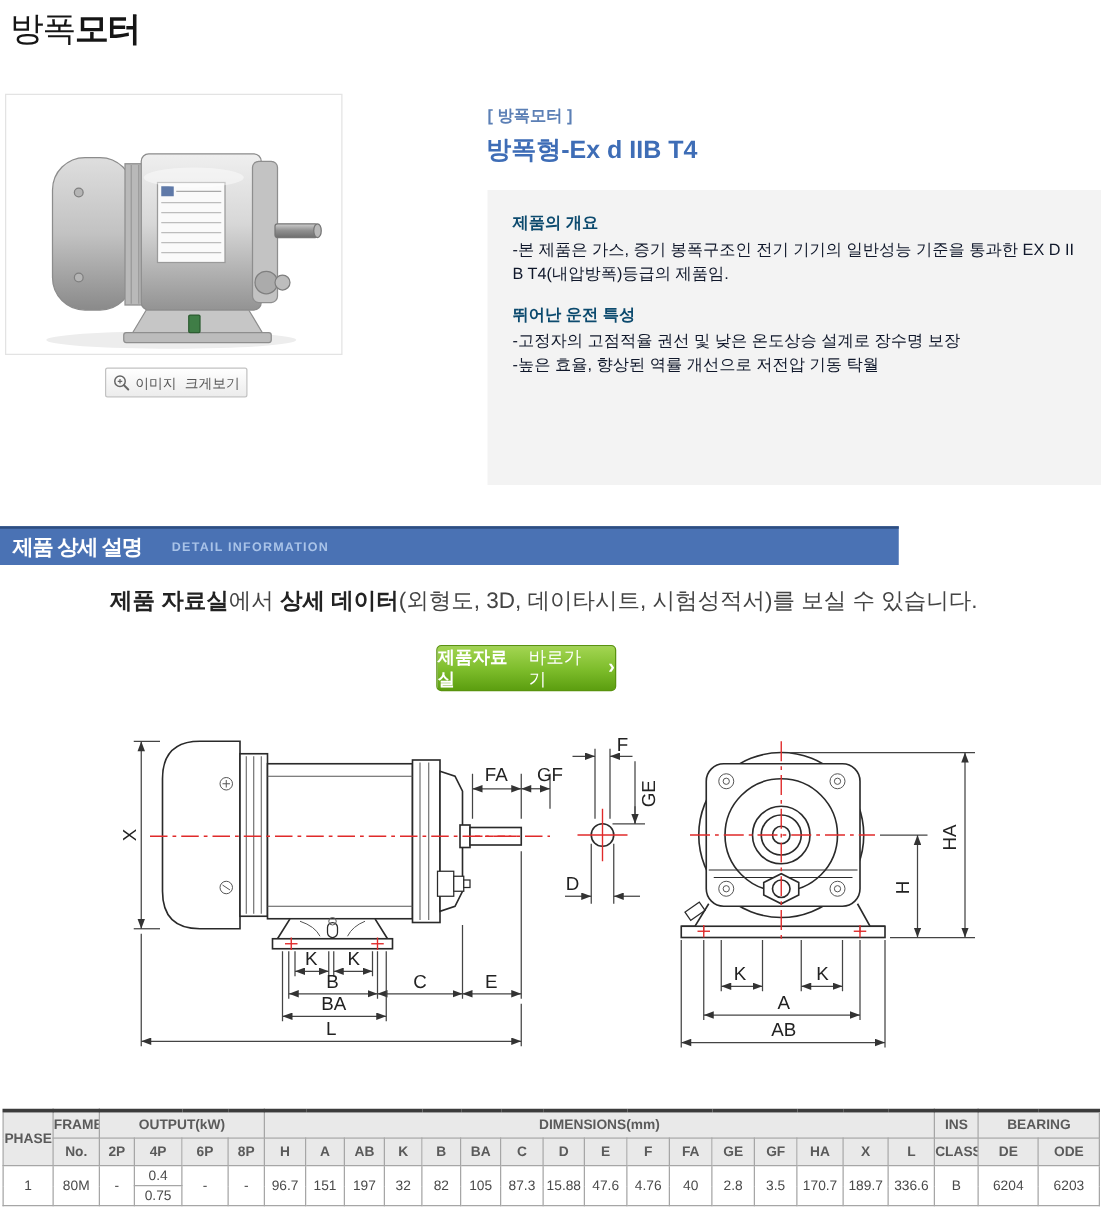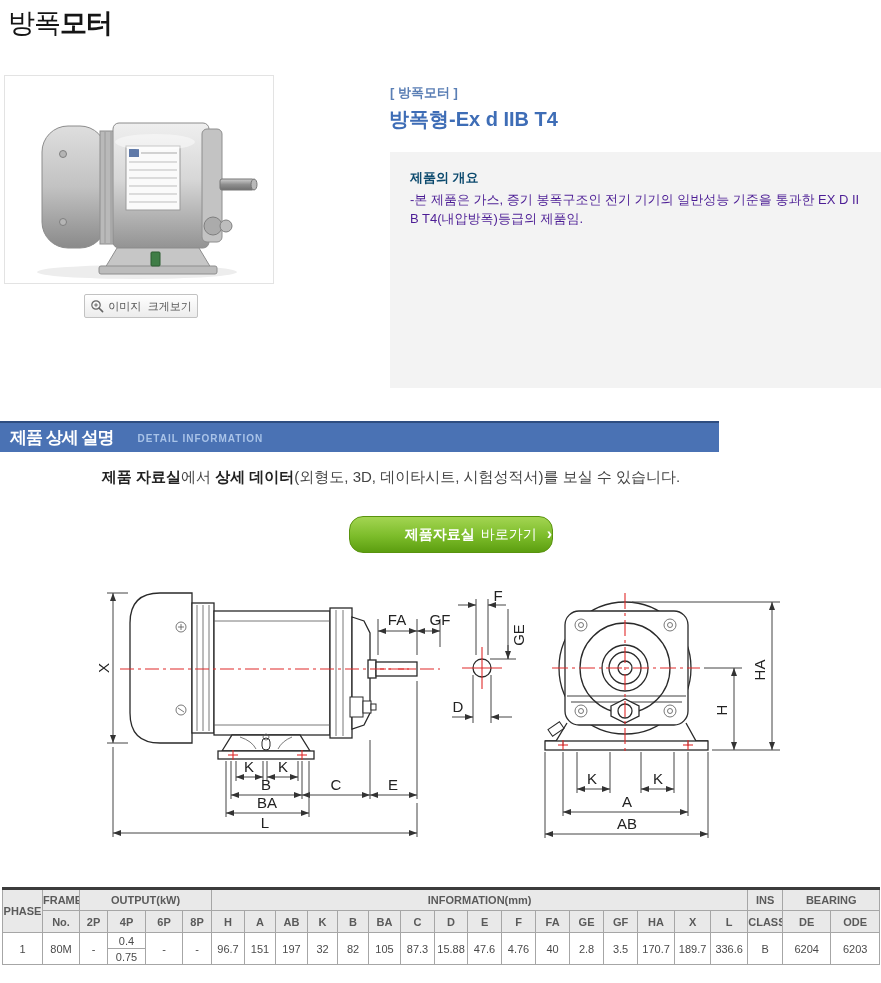--- a/index.html
+++ b/index.html
@@ -16,34 +16,34 @@
   .zoom-btn{left:84px;top:294px;width:114px;height:24px;border:1px solid #c2c2c2;border-radius:2px;
     background:linear-gradient(#ffffff,#ececec);font-size:11px;color:#555;display:flex;align-items:center;
     justify-content:center;gap:4px;cursor:pointer;font-family:Liberation Mono, monospace}
 
   
   .category{left:390px;top:84px;font-size:13px;font-weight:bold;color:#5b7fb5}
   .prod-name{left:389px;top:106px;font-size:20px;font-weight:bold;color:#3e6db6;letter-spacing:0}
   .desc-box{left:390px;top:152px;width:491px;height:236px;background:#f3f3f3;padding:17px 20px;font-size:13px;line-height:1.45}
   .sec{margin-bottom:14px}
   .sec-h{font-weight:bold;color:#0c4a6e;margin-bottom:3px}
-  .sec-l{color:#4c1d95}
+  .sec-l{color:#0f172a}
 
   
   .banner{left:0;top:421px;width:719px;height:31px;background:#4a72b4;border-top:2px solid #2e4d80;
     display:flex;align-items:center}
   .banner-title{color:#ffffff;font-size:17px;font-weight:bold;margin-left:10px;letter-spacing:-1px}
   .banner-sub{color:#a9c3e8;font-size:10px;font-weight:bold;letter-spacing:1px;margin-left:24px;padding-top:2px}
 
   
-  .notice{left:0;top:468px;width:782px;text-align:center;font-size:15px;color:#444}
+  .notice{left:0;top:468px;width:782px;text-align:right;font-size:18px;color:#444}
   .notice b{color:#222}
 
   
-  .cta{left:349px;top:516px;width:204px;height:37px;border-radius:14px;cursor:pointer;
+  .cta{left:349px;top:516px;width:144px;height:37px;border-radius:4px;cursor:pointer;
     background:linear-gradient(#a3d552,#7cbc2a 55%,#5c9e10);border:1px solid #59930e;
     display:flex;align-items:center;justify-content:flex-end;gap:6px;color:#fff;font-size:14px;text-decoration:none}
   .cta b{font-weight:bold}
   .cta .chev{font-size:16px;font-weight:bold;margin-left:4px;padding-bottom:2px}
 
   
   .drawings{left:0;top:575px}
   .drawings text{font-size:15px;fill:#222;font-family:"Liberation Sans",sans-serif}
 
   
@@ -119,20 +119,25 @@
 </button>
 
 <div class="abs category">[ 방폭모터 ]</div>
 <div class="abs prod-name">방폭형-Ex d IIB T4</div>
 
 <div class="abs desc-box">
   <div class="sec">
     <div class="sec-h">제품의 개요</div>
     <div class="sec-l">-본 제품은 가스, 증기 봉폭구조인 전기 기기의 일반성능 기준을 통과한 EX D II B T4(내압방폭)등급의 제품임.</div>
   </div>
+  <div class="sec">
+    <div class="sec-h">뛰어난 운전 특성</div>
+    <div class="sec-l">-고정자의 고점적율 권선 및 낮은 온도상승 설계로 장수명 보장</div>
+    <div class="sec-l">-높은 효율, 향상된 역률 개선으로 저전압 기동 탁월</div>
+  </div>
 </div>
 
 <div class="abs banner">
   <span class="banner-title">제품 상세 설명</span>
   <span class="banner-sub">DETAIL INFORMATION</span>
 </div>
 
 <p class="abs notice"><b>제품 자료실</b><span>에서 </span><b>상세 데이터</b><span>(외형도, 3D, 데이타시트, 시험성적서)를 보실 수 있습니다.</span></p>
 
 <a class="abs cta">
@@ -348,21 +353,21 @@
         <col style="width:37px">
         <col style="width:35px">
         <col style="width:48px">
         <col style="width:49px">
     </colgroup>
     <thead>
       <tr>
         <th rowspan="2">PHASE</th>
         <th>FRAME</th>
         <th colspan="4">OUTPUT(kW)</th>
-        <th colspan="16">INFORMATION(mm)</th>
+        <th colspan="16">DIMENSIONS(mm)</th>
         <th>INS</th>
         <th colspan="2">BEARING</th>
       </tr>
       <tr>
         <th>No.</th>
         <th>2P</th>
         <th>4P</th>
         <th>6P</th>
         <th>8P</th>
         <th>H</th>

